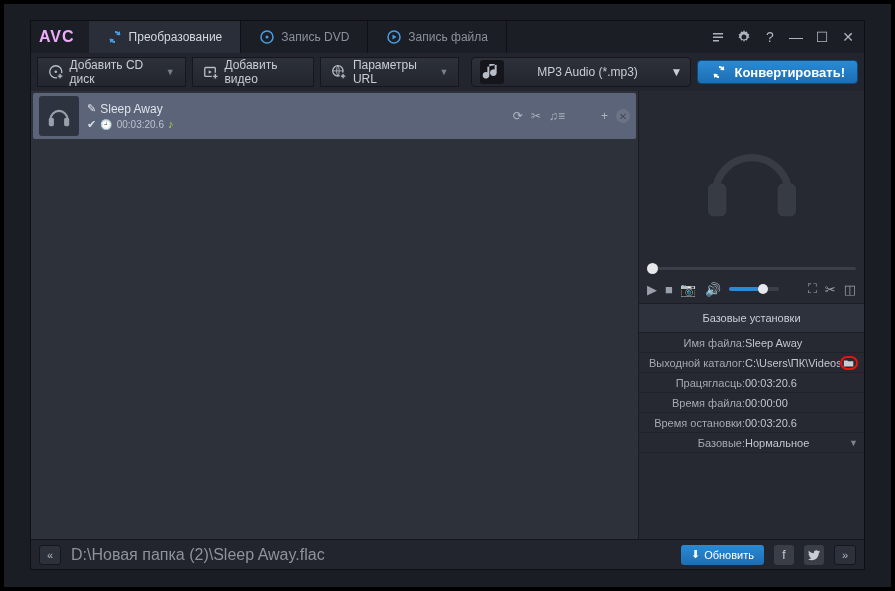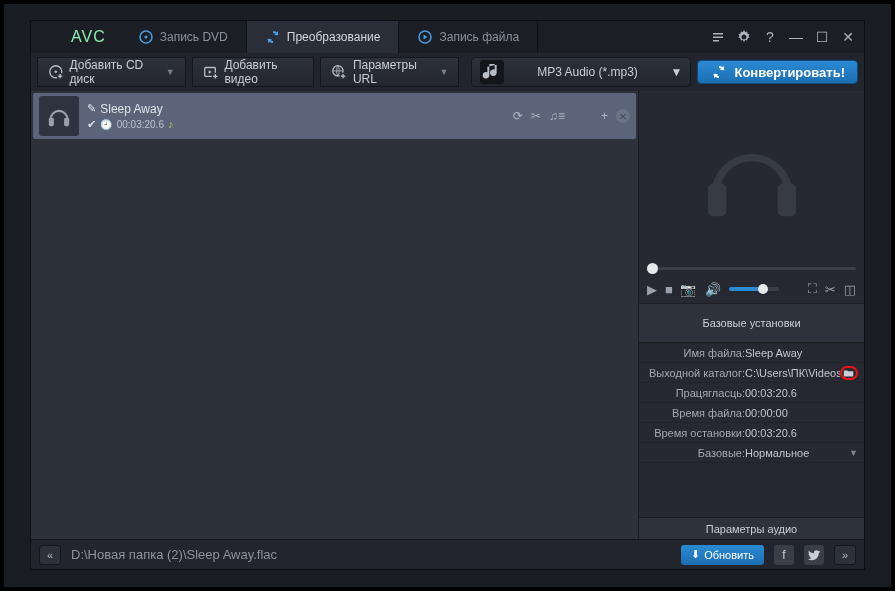--- a/index.html
+++ b/index.html
@@ -2,21 +2,21 @@
 <html><head>
 <meta charset="utf-8">
 <style>
 * { box-sizing: border-box; margin: 0; padding: 0; font-family: "Segoe UI", Arial, sans-serif; }
 body { background: #1a1d23; width: 895px; height: 591px; overflow: hidden; position: relative; }
 .outer-frame { border: 4px solid #000; width: 895px; height: 591px; background: #1a1d23; }
 .app { position: absolute; top: 20px; left: 30px; width: 835px; height: 550px; background: #1f2229; border: 1px solid #0d0f13; display: flex; flex-direction: column; }
 
 
 .titlebar { height: 32px; background: #1b1e25; display: flex; align-items: center; padding: 0 8px; }
-.logo { color: #86efac; font-weight: normal; font-size: 16px; margin-right: 14px; letter-spacing: 1px; margin-left: 32px; }
+.logo { color: #f0abfc; font-weight: bold; font-size: 16px; margin-right: 14px; letter-spacing: 1px; }
 .tab { display: flex; align-items: center; gap: 6px; padding: 0 18px; height: 32px; color: #8b919c; font-size: 12px; cursor: pointer; border-right: 1px solid #0f1116; }
 .tab.active { background: #2a2e38; color: #d4d8df; }
 .tab .ticon { width: 16px; height: 16px; display: inline-flex; align-items: center; justify-content: center; }
 .titlebar-spacer { flex: 1; }
 .winbtns { display: flex; gap: 10px; align-items: center; }
 .winbtn { width: 16px; height: 16px; color: #aeb3bd; cursor: pointer; display: flex; align-items: center; justify-content: center; font-size: 14px; }
 
 
 .toolbar { height: 38px; background: #22252d; display: flex; align-items: center; padding: 4px 6px; gap: 6px; }
 .tbtn { height: 30px; background: linear-gradient(#2d313b,#23262e); border: 1px solid #15171c; border-radius: 0; display: flex; align-items: center; gap: 6px; padding: 0 10px; color: #c9cdd5; font-size: 12px; cursor: pointer; }
@@ -53,62 +53,62 @@
 .headphones { width: 110px; height: 100px; opacity: 0.25; }
 .progress { height: 14px; padding: 0 8px; display: flex; align-items: center; }
 .pbar { flex: 1; height: 3px; background: #3b3f4a; border-radius: 2px; position: relative; }
 .pknob { position: absolute; left: 0; top: -4px; width: 11px; height: 11px; background: #e6e8ec; border-radius: 50%; }
 .controls { height: 28px; display: flex; align-items: center; gap: 8px; padding: 0 8px; color: #9aa0ab; }
 .controls .c { cursor: pointer; font-size: 13px; }
 .vol { width: 50px; height: 4px; background: #3b3f4a; border-radius: 2px; position: relative; }
 .vol .vfill { width: 60%; height: 100%; background: #2a8ad4; border-radius: 2px; }
 .vol .vknob { position: absolute; left: 58%; top: -3px; width: 10px; height: 10px; background: #e6e8ec; border-radius: 50%; }
 
-.section-title { height: 40px; background: #2e323c; color: #c9cdd5; font-size: 11px; display: flex; align-items: center; justify-content: center; border-top: 1px solid #1c1e24; border-bottom: 1px solid #1c1e24; }
+.section-title { height: 30px; background: #2e323c; color: #c9cdd5; font-size: 11px; display: flex; align-items: center; justify-content: center; border-top: 1px solid #1c1e24; border-bottom: 1px solid #1c1e24; }
 .settings { font-size: 11px; }
 .srow { display: flex; align-items: center; height: 20px; padding: 0 6px; border-bottom: 1px solid #1f222a; color: #a4a9b3; }
 .srow .k { width: 100px; text-align: right; }
 .srow .v { flex: 1; color: #c2c6cf; position: relative; display: flex; align-items: center; }
 .srow .browse { width: 18px; height: 14px; border: 2px solid #e11; border-radius: 8px; display: flex; align-items: center; justify-content: center; cursor: pointer; margin-left: auto; }
 .srow .browse svg { width: 12px; height: 10px; }
 .srow .dd { margin-left: auto; font-size: 9px; color: #7d828c; }
 .audio-params { margin-top: auto; height: 22px; background: #2e323c; color: #c9cdd5; font-size: 11px; display: flex; align-items: center; justify-content: center; border-top: 1px solid #1c1e24; cursor: pointer; }
 
 
 .status { height: 30px; background: #22252d; display: flex; align-items: center; padding: 0 8px; gap: 10px; border-top: 1px solid #14161b; }
 .chev { width: 22px; height: 20px; background: #2d313b; border: 1px solid #15171c; border-radius: 3px; display: flex; align-items: center; justify-content: center; color: #b6bac3; font-size: 11px; cursor: pointer; }
-.path { color: #8d929c; font-size: 13px; flex: 1; }
+.path { color: #8d929c; font-size: 16px; flex: 1; }
 .upd { height: 20px; background: linear-gradient(#2a8ad4,#1d6eb3); border-radius: 3px; padding: 0 10px; color: #fff; font-size: 11px; display: flex; align-items: center; gap: 4px; cursor: pointer; }
 .social { width: 20px; height: 20px; background: #3a3e49; border-radius: 3px; display: flex; align-items: center; justify-content: center; color: #c9cdd5; font-size: 12px; cursor: pointer; }
 </style>
 </head>
 <body>
 
 <div class="outer-frame">
 <div class="app">
 
   <div class="titlebar">
     <div class="logo">AVC</div>
+    <div class="tab active">
+      <span class="ticon">
+        <svg viewBox="0 0 16 16" fill="#4a9de0">
+              <path d="M8 2a6 6 0 0 1 5.6 3.8l-1.8.6A4 4 0 0 0 8 4V2zm0 12a6 6 0 0 1-5.6-3.8l1.8-.6A4 4 0 0 0 8 12v2z"></path>
+              <path d="M13 2v4h-4zM3 14v-4h4z" fill="#4a9de0"></path>
+            </svg>
+      </span>
+      <span>Преобразование</span>
+    </div>
     <div class="tab">
       <span class="ticon">
         <svg viewBox="0 0 16 16">
               <circle cx="8" cy="8" r="6" fill="none" stroke="#4a9de0" stroke-width="1.5"></circle>
               <circle cx="8" cy="8" r="1.5" fill="#4a9de0"></circle>
             </svg>
       </span>
       <span>Запись DVD</span>
-    </div>
-    <div class="tab active">
-      <span class="ticon">
-        <svg viewBox="0 0 16 16" fill="#4a9de0">
-              <path d="M8 2a6 6 0 0 1 5.6 3.8l-1.8.6A4 4 0 0 0 8 4V2zm0 12a6 6 0 0 1-5.6-3.8l1.8-.6A4 4 0 0 0 8 12v2z"></path>
-              <path d="M13 2v4h-4zM3 14v-4h4z" fill="#4a9de0"></path>
-            </svg>
-      </span>
-      <span>Преобразование</span>
     </div>
     <div class="tab">
       <span class="ticon">
         <svg viewBox="0 0 16 16">
               <circle cx="8" cy="8" r="6" fill="none" stroke="#4a9de0" stroke-width="1.5"></circle>
               <path d="M6.5 5.5v5l4-2.5z" fill="#4a9de0"></path>
             </svg>
       </span>
       <span>Запись файла</span>
     </div>
@@ -280,21 +280,20 @@
           <span class="v">00:03:20.6</span>
         </div>
         <div class="srow">
           <span class="k">Базовые:</span>
           <span class="v">
             <span>Нормальное</span>
             <span class="dd">▼</span>
           </span>
         </div>
       </div>
-      <div class="audio-params">Параметры аудио</div>
     </div>
   </div>
 
   <div class="status">
     <div class="chev">«</div>
     <div class="path">D:\Новая папка (2)\Sleep Away.flac</div>
     <div class="upd">
       <span>⬇</span>
       <span>Обновить</span>
     </div>

